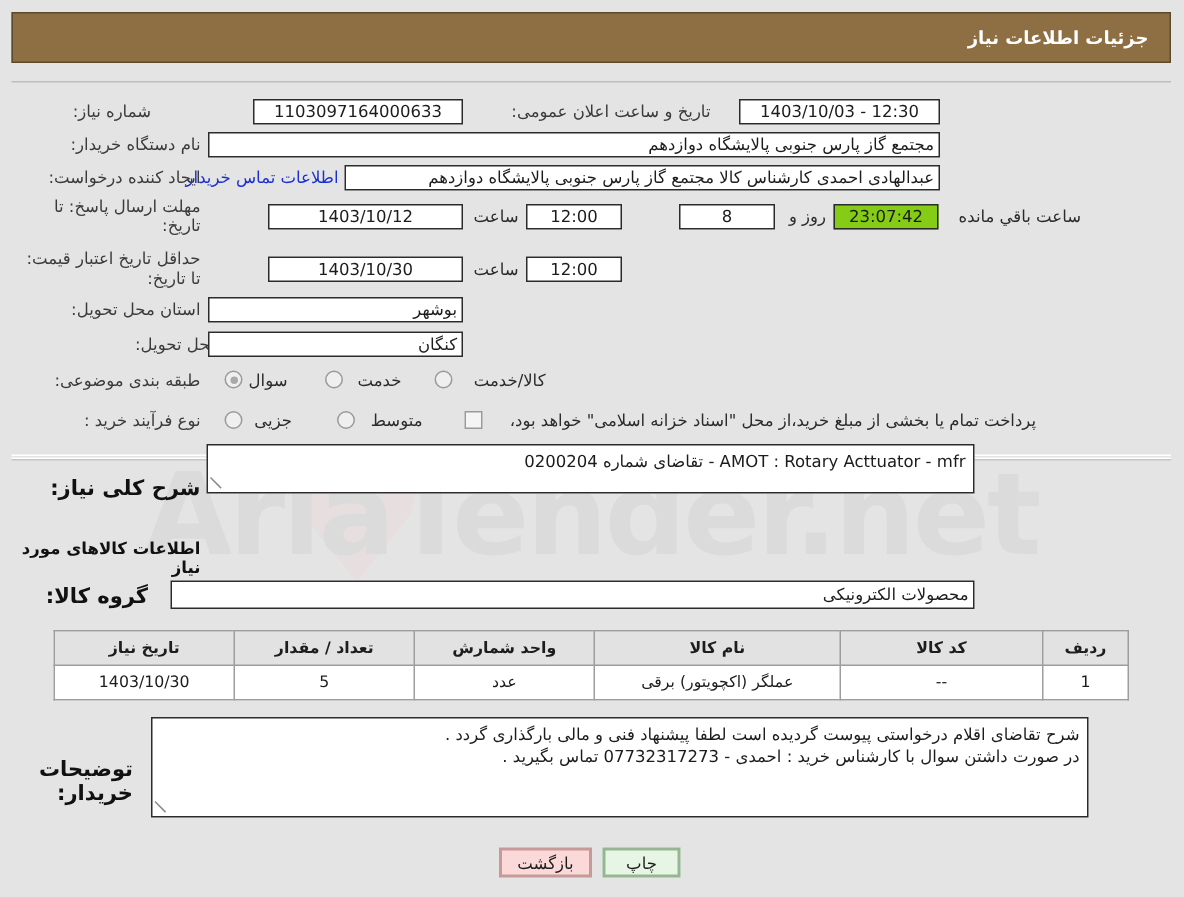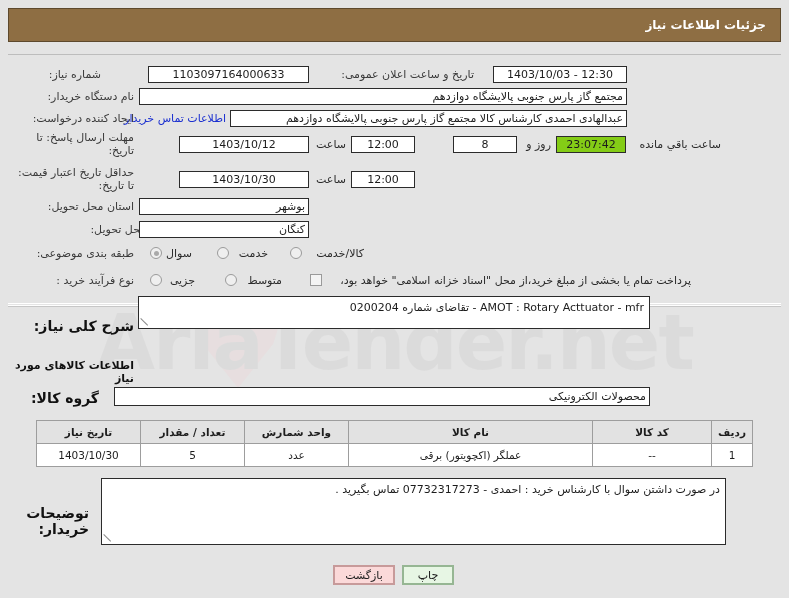--- a/index.html
+++ b/index.html
@@ -197,21 +197,21 @@
     direction: rtl;
     background: #ffffff;
     z-index: 2;
   }
   #goods-table th {
     background: #e2e2e2;
     border: 1px solid #9d9d9d;
     color: #1d1d1d;
     font-weight: bold;
     height: 22px;
-    padding: 0 4px;
+    padding: 0 12px;
     text-align: center;
     white-space: nowrap;
   }
   #goods-table td {
     background: #ffffff;
     border: 1px solid #9d9d9d;
     color: #1d1d1d;
     height: 22px;
     padding: 0 4px;
     text-align: center;
@@ -243,21 +243,21 @@
   <div class="watermark">
     <div class="wm-heart"></div>
     <div class="wm-text">AriaTender.net</div>
   </div>
 
   <div class="titlebar">جزئیات اطلاعات نیاز</div>
 
   <div class="panel" id="top-panel"></div>
 
   <div class="lbl" style="right:688px; top:68px; width:120px;">شماره نیاز:</div>
-  <div class="fld" style="right:480px; top:66px; width:161px;">1103097164000633</div>
+  <div class="fld" style="right:480px; top:66px; width:140px;">1103097164000633</div>
 
   <div class="plain" style="right:470px; top:68px; width:0;"></div>
   <div class="lbl" style="right:315px; top:68px; width:150px;">تاریخ و ساعت اعلان عمومی:</div>
   <div class="fld" style="right:162px; top:66px; width:134px;">12:30 - 1403/10/03</div>
 
   <div class="lbl" style="right:655px; top:90px; width:120px;">نام دستگاه خریدار:</div>
   <div class="fld rt" style="right:162px; top:88px; width:488px;">مجتمع گاز پارس جنوبی  پالایشگاه دوازدهم</div>
 
   <div class="lbl" style="right:655px; top:112px; width:120px;">ایجاد کننده درخواست:</div>
   <div class="fld rt" style="right:162px; top:110px; width:397px;">عبدالهادی احمدی کارشناس کالا مجتمع گاز پارس جنوبی  پالایشگاه دوازدهم</div>
@@ -336,20 +336,21 @@
         <td>عملگر (اکچویتور) برقی</td>
         <td>عدد</td>
         <td>5</td>
         <td>1403/10/30</td>
       </tr>
     </tbody>
   </table>
 
   <div class="lbl-b" style="right:700px; top:505px; width:80px;">توضیحات خریدار:</div>
   <div class="tbox" style="right:63px; top:478px; width:625px; height:67px;">
+    <div>شرح تقاضای اقلام درخواستی پیوست گردیده است لطفا پیشنهاد فنی و مالی بارگذاری گردد .</div>
     <div>در صورت داشتن سوال با کارشناس خرید : احمدی  - 07732317273 تماس بگیرید .</div>
     <span class="grip"></span>
   </div>
 
   <div class="btn print" style="left:402px; top:565px; width:52px;">چاپ</div>
   <div class="btn back" style="left:333px; top:565px; width:62px;">بازگشت</div>
 
 </div>
 
 </body></html>

